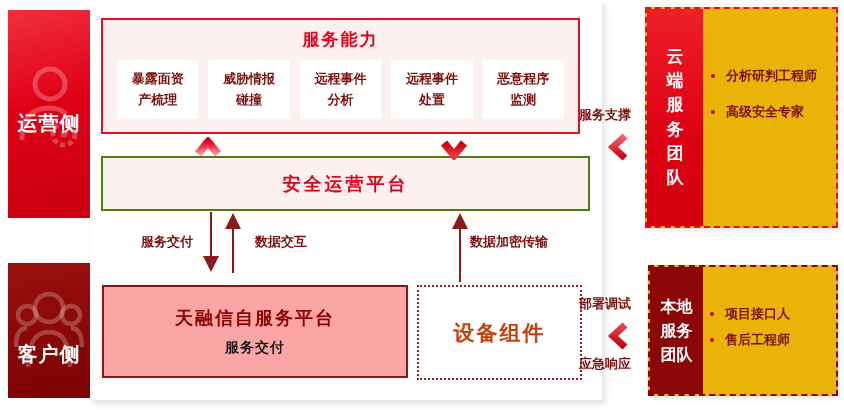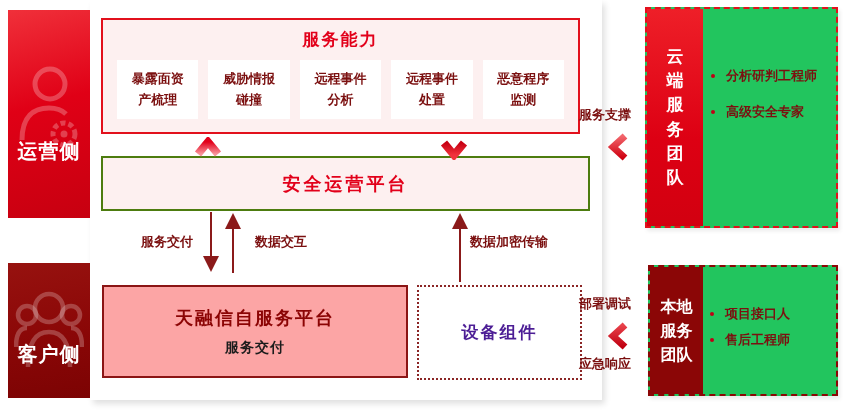--- a/index.html
+++ b/index.html
@@ -8,21 +8,21 @@
 
   
   .central-panel{position:absolute;left:90px;top:0;width:512px;height:400px;background:#fff;
     box-shadow:3px 4px 6px rgba(0,0,0,.12);}
 
   
   .side-block{position:absolute;left:8px;width:82px;color:#fff;z-index:3;overflow:hidden;}
   .side-ops{top:10px;height:208px;background:linear-gradient(165deg,#f0303a 0%,#e00016 45%,#c70010 100%);}
   .side-cust{top:263px;height:135px;background:linear-gradient(170deg,#97120f 0%,#8a0707 55%,#7c0303 100%);}
   .side-label{position:absolute;left:0;width:100%;text-align:center;font-weight:bold;font-size:20px;letter-spacing:1px;z-index:2;}
-  .side-ops .side-label{top:100px;margin-top:28px;}
+  .side-ops .side-label{top:100px;}
   .side-cust .side-label{top:78px;}
   .side-icon{position:absolute;left:50%;transform:translateX(-50%);opacity:.9;z-index:1;}
   .side-ops .side-icon{top:52px;}
   .side-cust .side-icon{top:22px;}
 
   
   .cap-box{position:absolute;left:101px;top:18px;width:479px;height:116px;background:#fdf0f0;
     border:2px solid #e2101c;box-sizing:border-box;z-index:2;}
   .cap-title{margin-top:8px;text-align:center;font-size:17px;font-weight:bold;color:#e2001a;letter-spacing:2px;}
   .cap-items{display:flex;gap:10px;margin:9px 14px 0 14px;}
@@ -34,27 +34,27 @@
     border:2px solid #4d7c0f;box-sizing:border-box;display:flex;align-items:center;justify-content:center;
     font-size:18px;font-weight:bold;color:#e2001a;letter-spacing:3px;z-index:2;}
 
   
   .self-box{position:absolute;left:102px;top:285px;width:306px;height:93px;background:#fca5a5;
     border:2px solid #8b1515;box-sizing:border-box;display:flex;flex-direction:column;align-items:center;justify-content:center;gap:9px;z-index:2;}
   .self-title{font-size:18px;font-weight:bold;color:#8b0404;letter-spacing:2px;}
   .self-sub{font-size:14px;font-weight:bold;color:#1c1c1c;letter-spacing:1px;}
   .device-box{position:absolute;left:417px;top:285px;width:165px;height:95px;background:#fff;
     border:2px dotted #8b2525;box-sizing:border-box;display:flex;align-items:center;justify-content:center;
-    font-size:17px;font-weight:bold;color:#4c1d95;letter-spacing:2px;z-index:2;}
+    font-size:21px;font-weight:bold;color:#c2410c;letter-spacing:2px;z-index:2;}
 
   
   .flow-label{position:absolute;font-size:13px;font-weight:bold;color:#7b1010;text-align:center;z-index:4;}
 
   
-  .team-panel{position:absolute;background:#22c55e;box-sizing:border-box;z-index:2;box-shadow:2px 3px 4px rgba(0,0,0,.08);}
+  .team-panel{position:absolute;background:#eab308;box-sizing:border-box;z-index:2;box-shadow:2px 3px 4px rgba(0,0,0,.08);}
   .cloud-panel{left:645px;top:7px;width:193px;height:221px;border:2px dashed #e2101c;}
   .local-panel{left:648px;top:265px;width:190px;height:131px;border:2px dashed #8b0606;}
   .team-bar{position:absolute;left:0;top:0;bottom:0;display:flex;align-items:center;justify-content:center;color:#fff;}
   .cloud-bar{width:56px;background:linear-gradient(180deg,#ee1f28 0%,#dd0013 60%,#d20010 100%);}
   .local-bar{width:53px;background:#8b0606;}
   .vchars{width:18px;font-size:17px;font-weight:bold;line-height:1.42;word-break:break-all;text-align:center;}
   .wchars{width:34px;font-size:16px;font-weight:bold;line-height:1.5;word-break:break-all;text-align:center;}
   .team-members{position:absolute;display:flex;flex-direction:column;}
   .cloud-members{left:64px;top:58px;gap:18px;}
   .local-members{left:60px;top:38px;gap:8px;}

